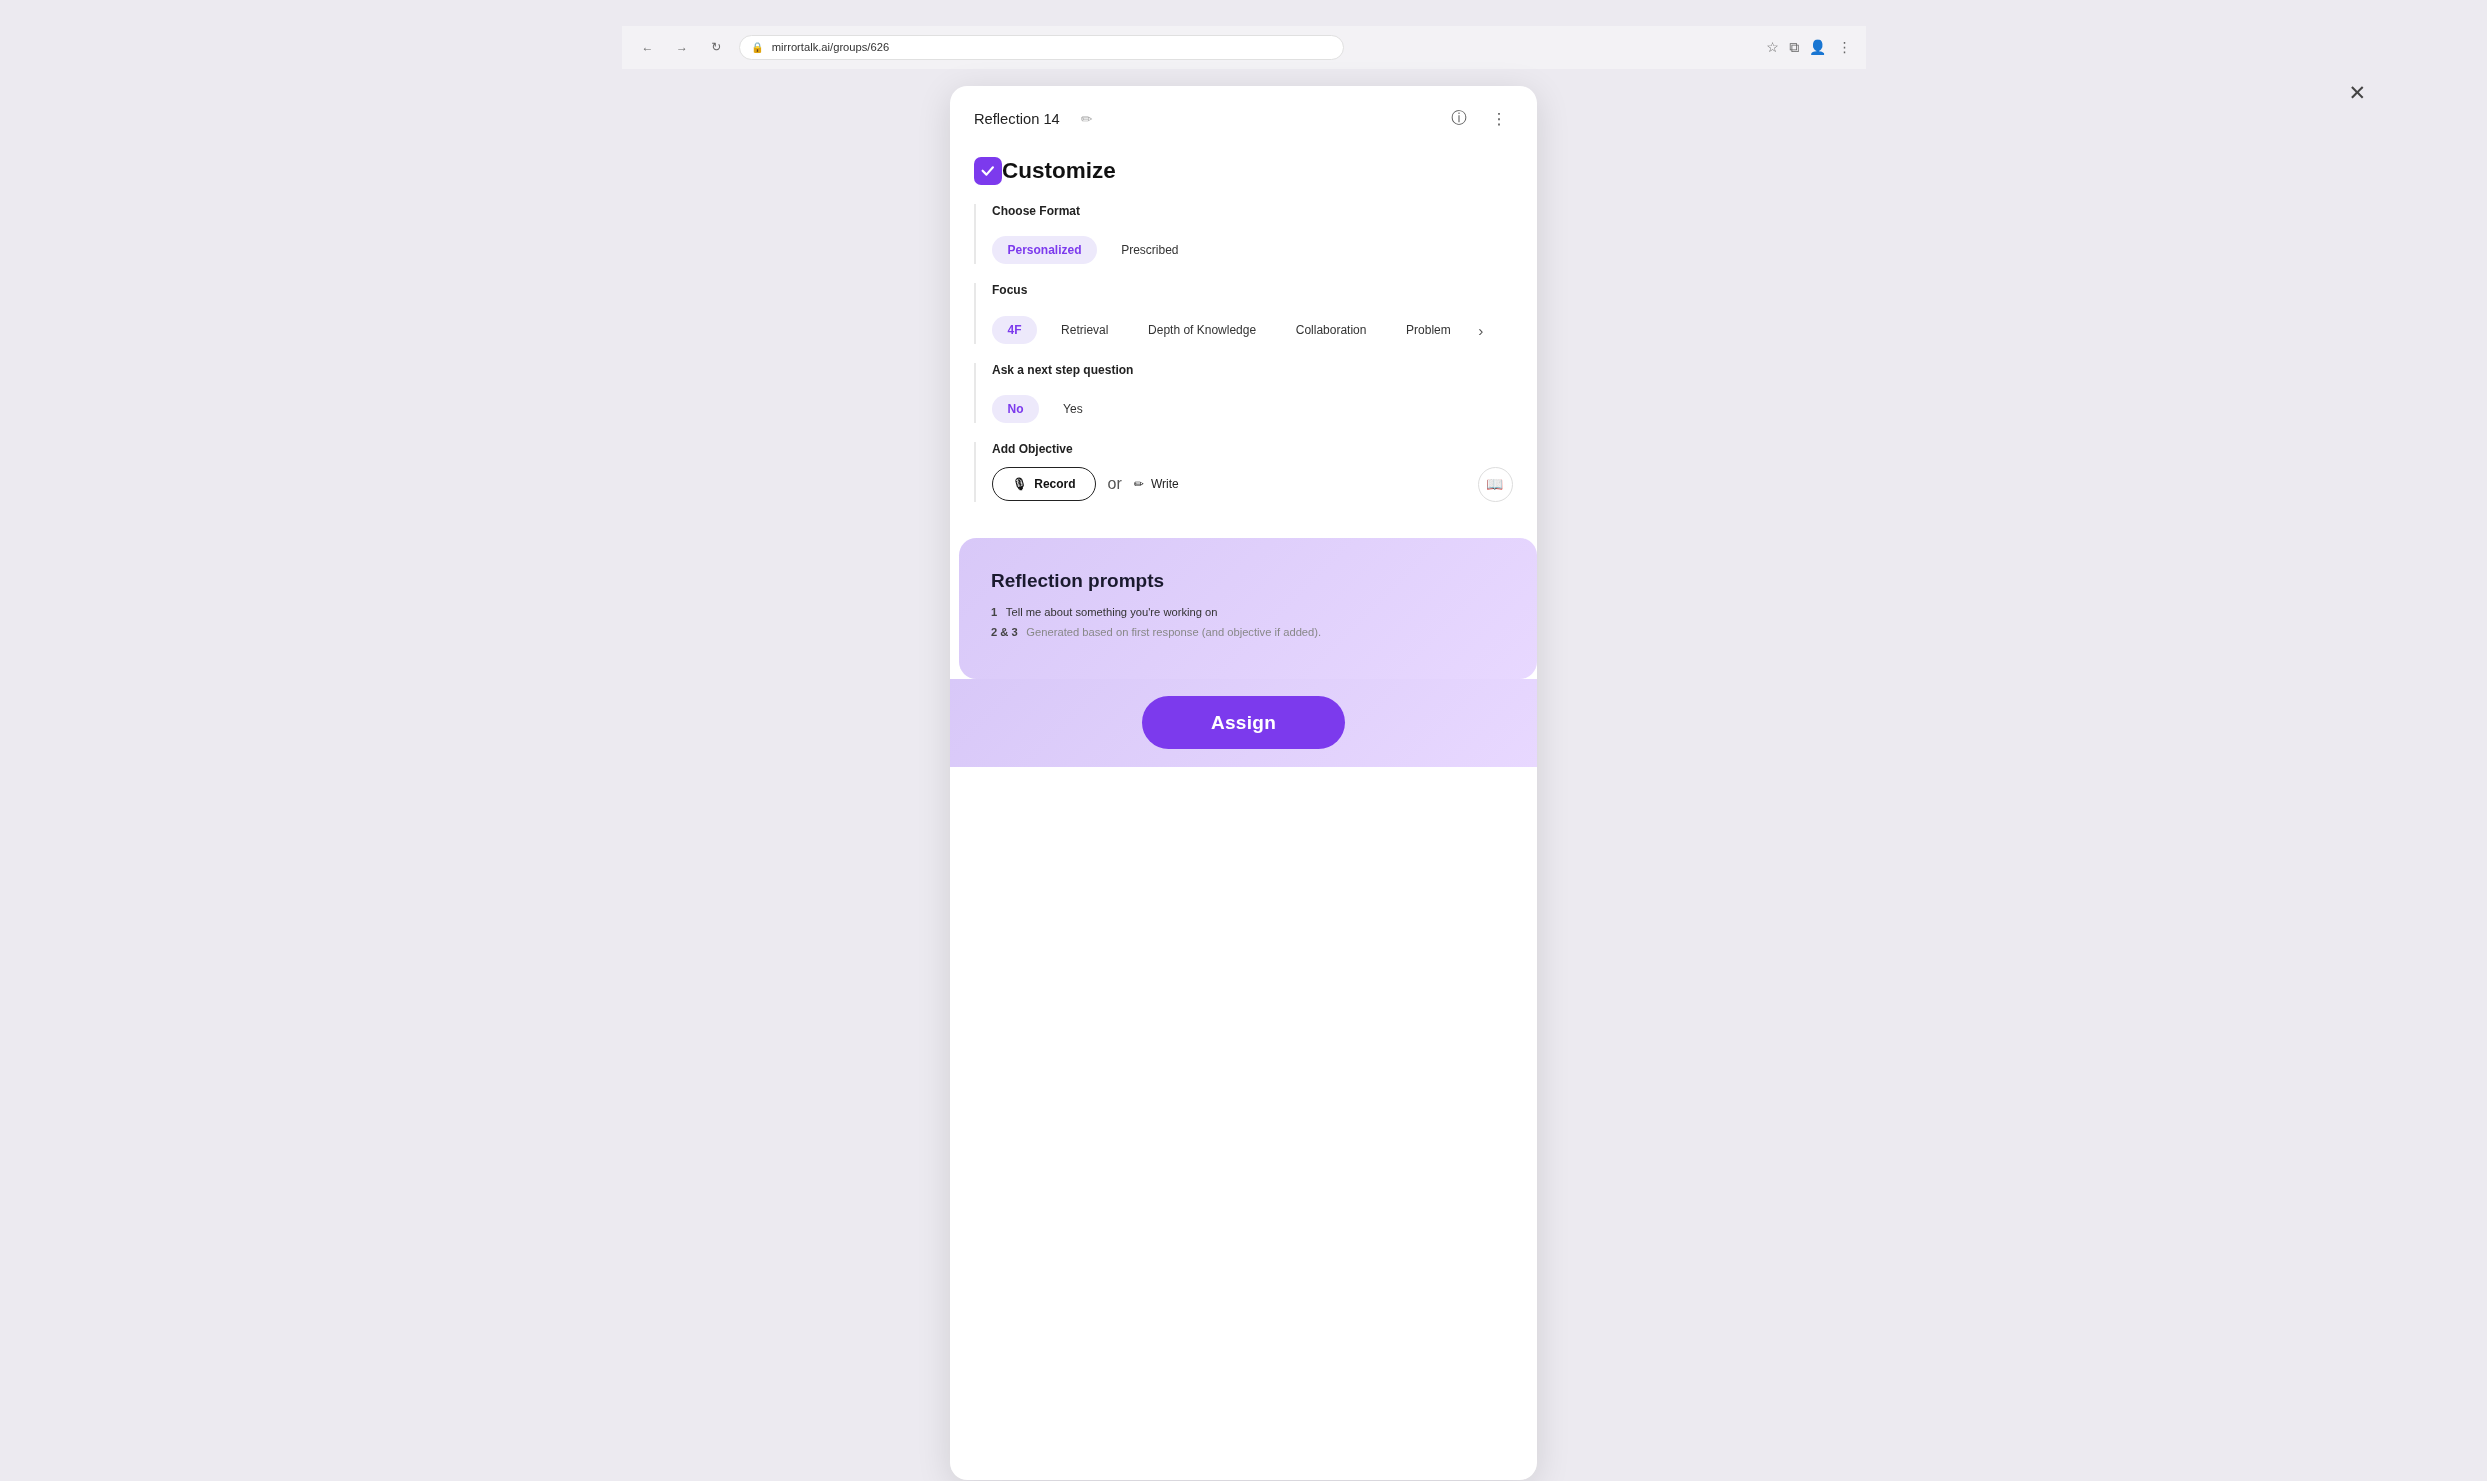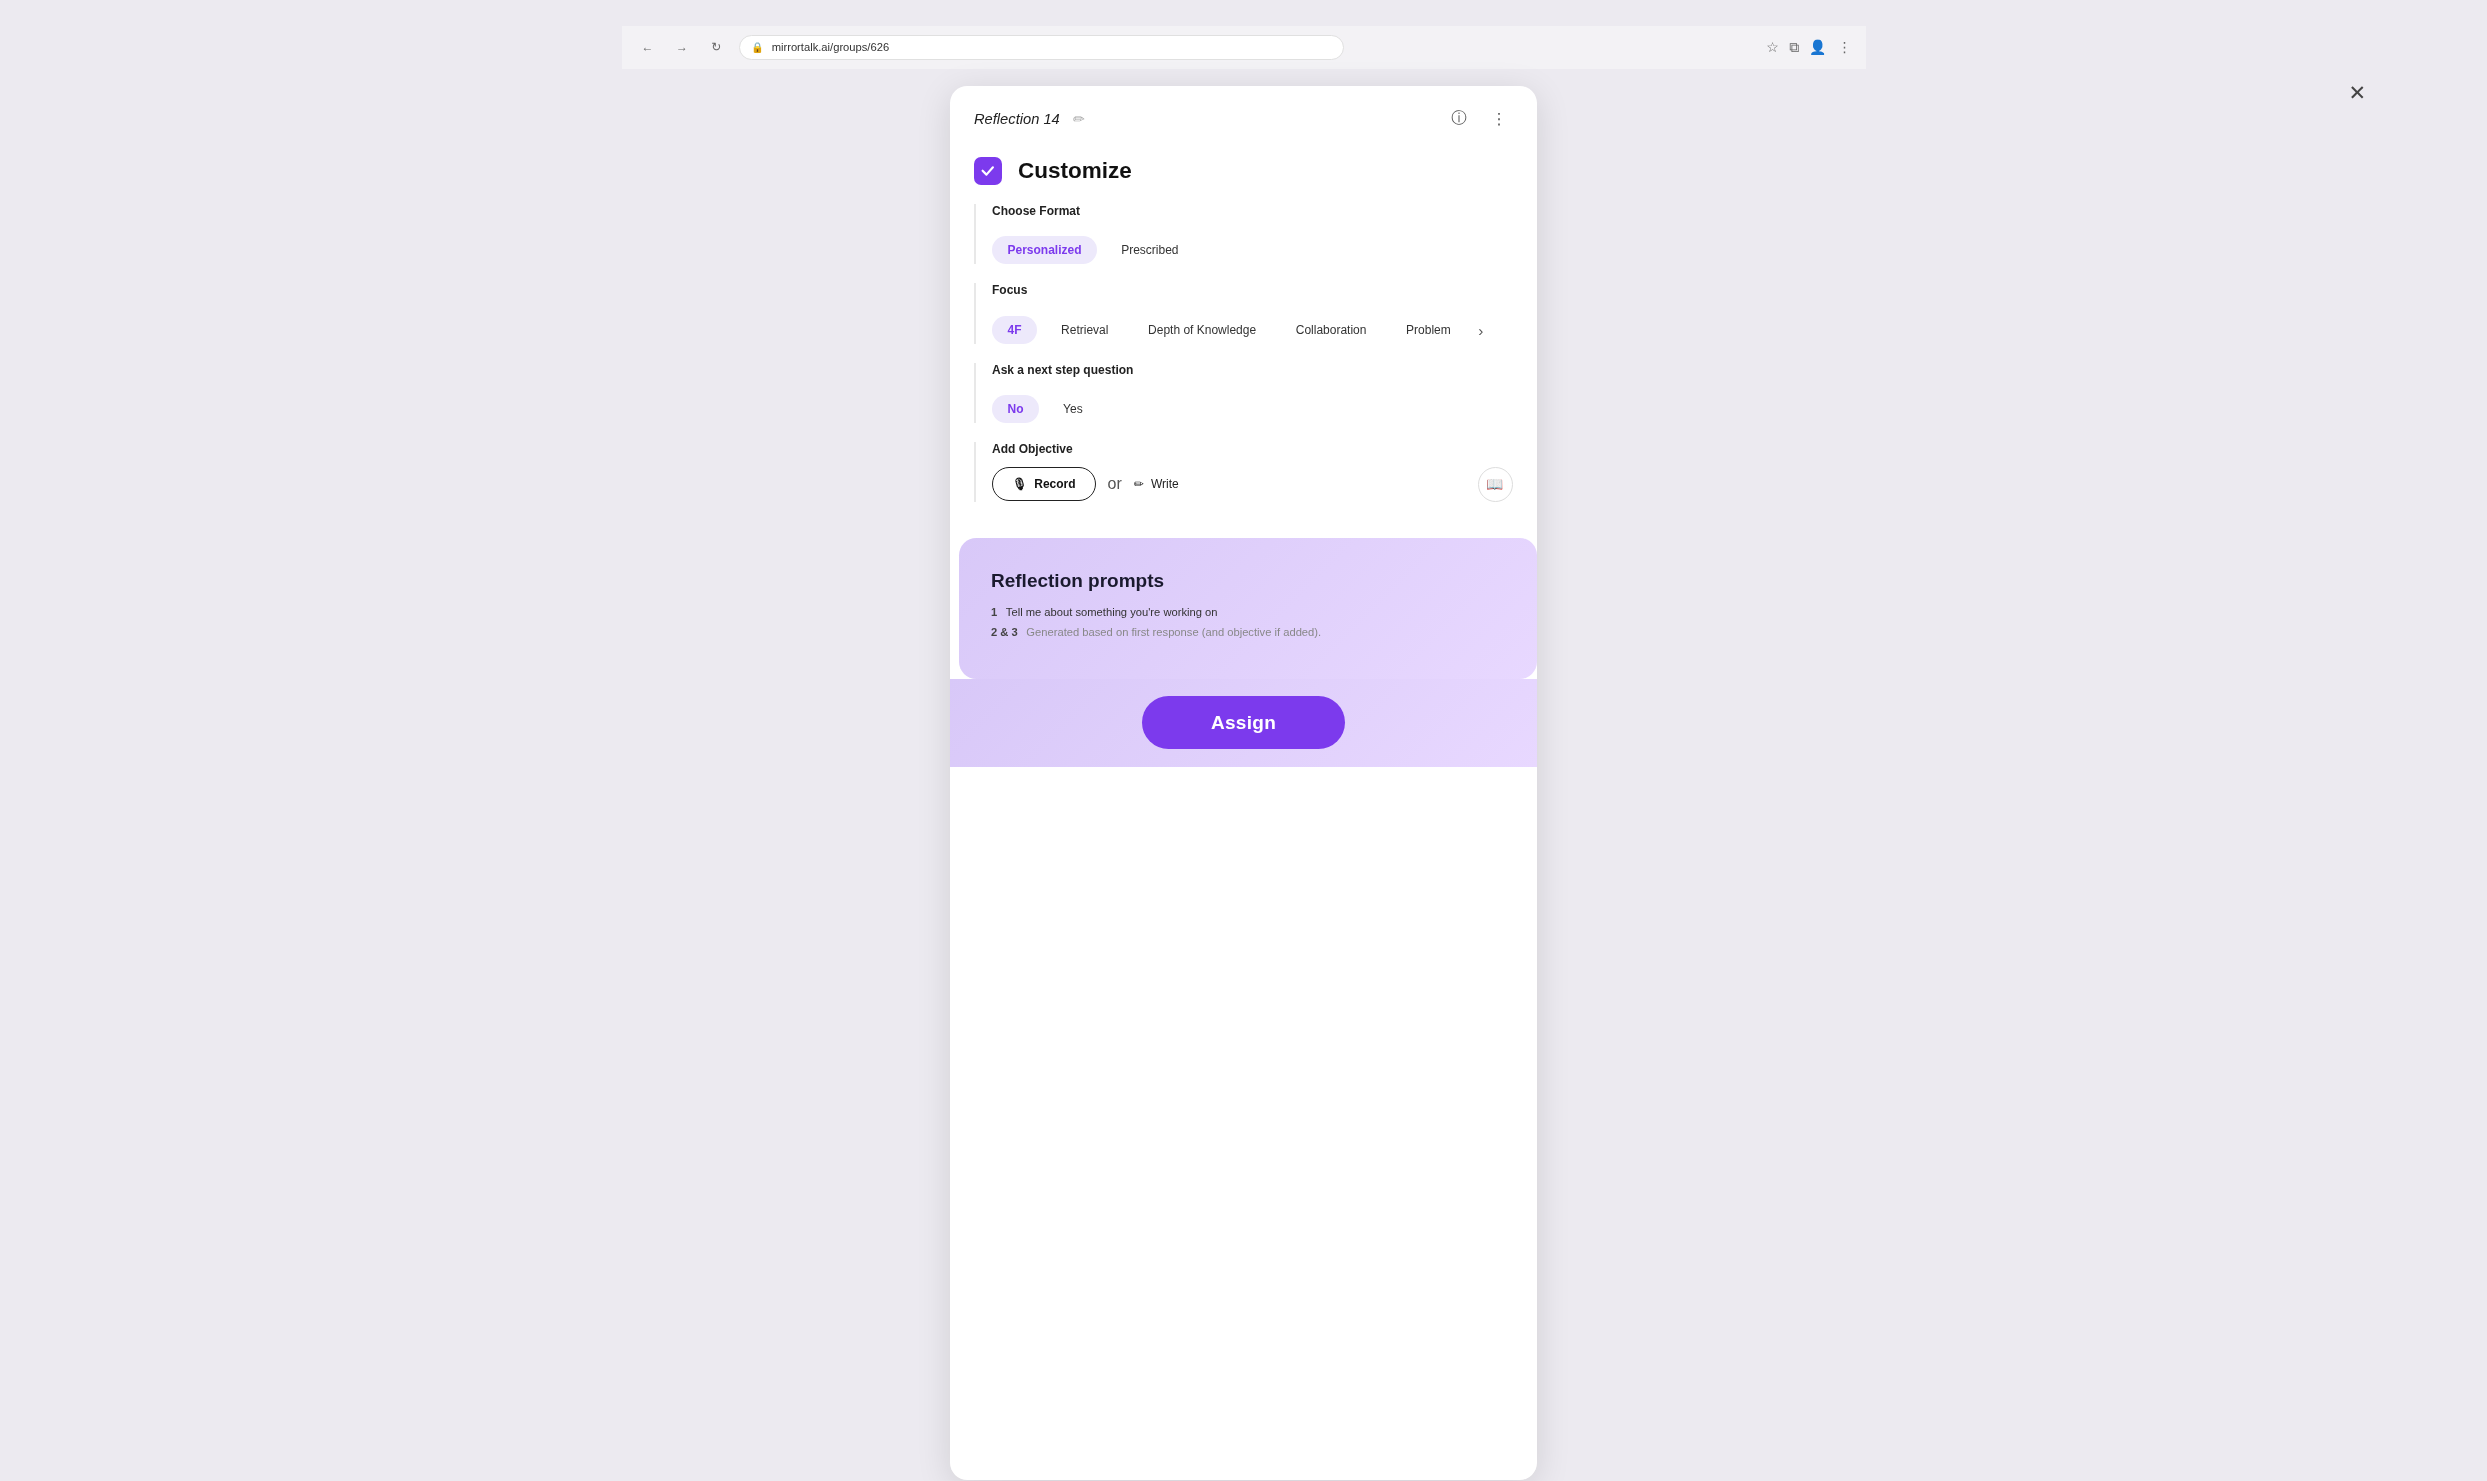--- a/index.html
+++ b/index.html
@@ -87,22 +87,21 @@
     .modal-header {
       display: flex;
       align-items: center;
       justify-content: space-between;
       padding: 19px 24px 15.5px;
     }
 
     .modal-title-group {
       display: flex;
       align-items: center;
-      gap: 12px;
-      font-style: italic;
+      gap: 21px;
     }
 
     .modal-title {
       font-size: 14.7px;
       font-weight: 500;
       color: #222;
     }
 
     .edit-icon {
       color: #aaa;
@@ -130,21 +129,21 @@
       border-radius: 50%;
     }
 
     .modal-body {
       padding: 8.6px 24px 17.3px;
     }
 
     .section-header {
       display: flex;
       align-items: center;
-      gap: 16px;
+      gap: 0;
       margin-bottom: 19px;
     }
 
     .check-box {
       width: 28px; height: 28px;
       background: #7c3aed;
       border-radius: 7px;
       display: flex;
       align-items: center;
       justify-content: center;

